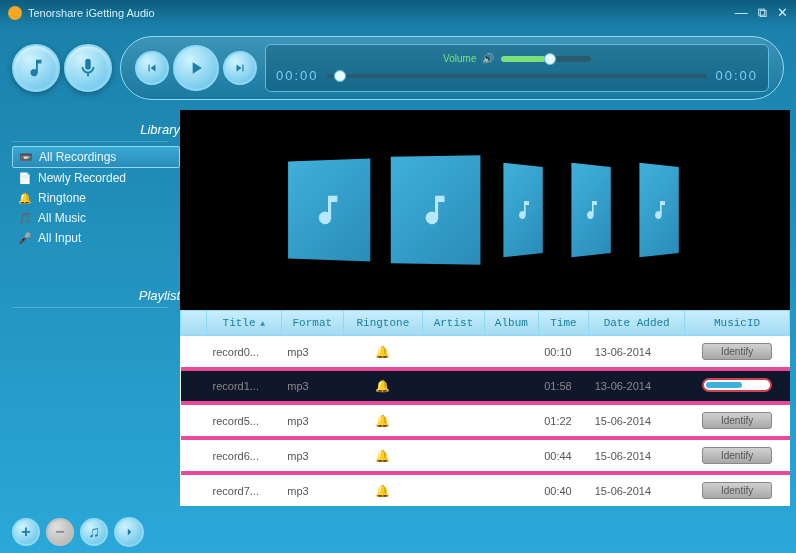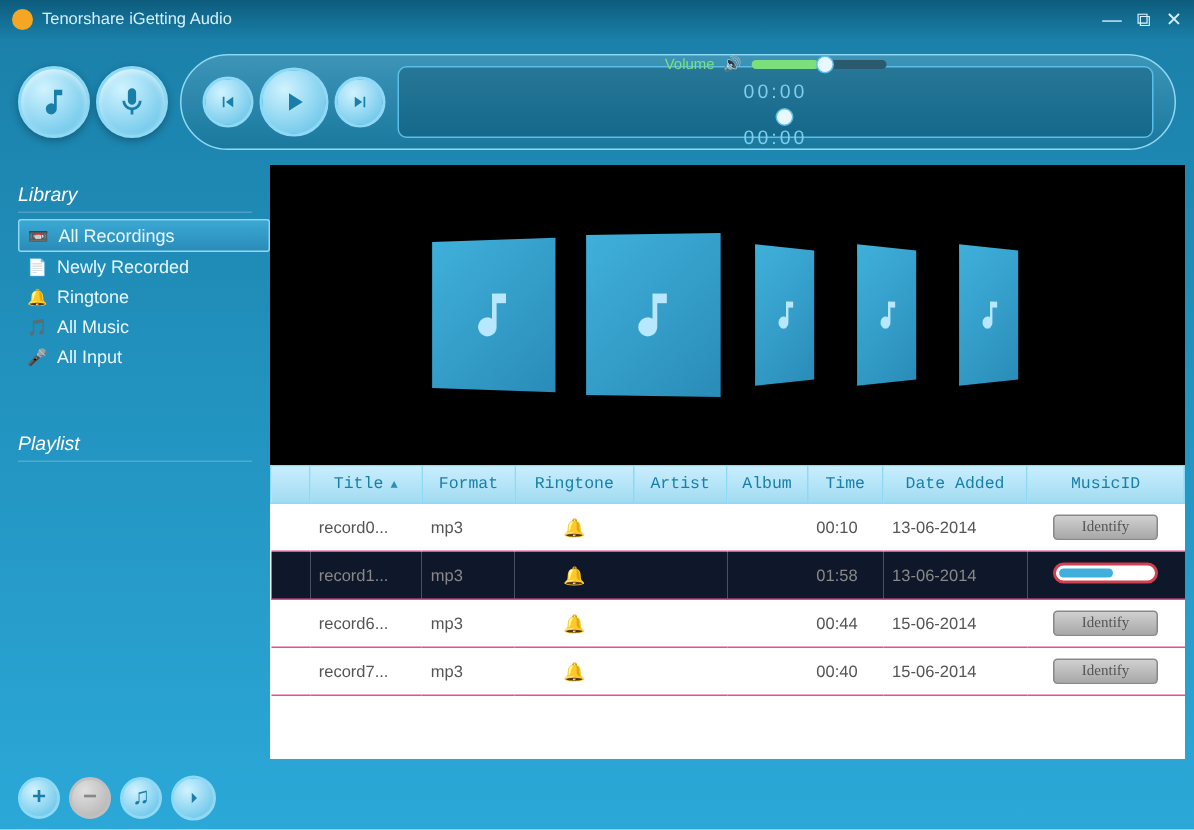--- a/index.html
+++ b/index.html
@@ -20,50 +20,50 @@
 .tbtn { width: 34px; height: 34px; border-radius: 50%; background: radial-gradient(circle at 35% 30%, #d0f3ff, #5abee6); border: 2px solid #8ed9f5; display: flex; align-items: center; justify-content: center; cursor: pointer; }
 .tbtn.play { width: 46px; height: 46px; }
 .tbtn svg { width: 14px; height: 14px; fill: #1a7fa8; }
 .tbtn.play svg { width: 20px; height: 20px; }
 
 .progress-box { flex: 1; height: 48px; background: rgba(0,60,85,.3); border: 1px solid #5abee6; border-radius: 6px; padding: 4px 10px; display: flex; flex-direction: column; justify-content: center; gap: 4px; }
 .vol-row { display: flex; align-items: center; justify-content: center; gap: 6px; font-size: 10px; color: #7be07b; }
 .vol-bar { width: 90px; height: 6px; background: #2a5a6e; border-radius: 3px; position: relative; }
 .vol-fill { position: absolute; left: 0; top: 0; height: 100%; width: 50%; background: #7be07b; border-radius: 3px; }
 .vol-thumb { position: absolute; left: 48%; top: -3px; width: 12px; height: 12px; background: #e8f8ff; border-radius: 50%; border: 1px solid #5abee6; }
-.seek-row { display: flex; align-items: center; gap: 8px; font-family: 'Courier New', monospace; font-size: 13px; color: #7ecfef; letter-spacing: 2px; flex-direction: column; }
+.seek-row { display: flex; align-items: center; gap: 8px; font-family: 'Courier New', monospace; font-size: 13px; color: #7ecfef; letter-spacing: 2px; }
 .seek-bar { flex: 1; height: 4px; background: #2a5a6e; border-radius: 2px; position: relative; }
 .seek-thumb { position: absolute; left: 2%; top: -4px; width: 12px; height: 12px; background: #e8f8ff; border-radius: 50%; border: 1px solid #5abee6; }
 
 .main { display: flex; height: 402px; }
 .sidebar { width: 180px; padding: 6px 0 0 12px; color: #e8f8ff; }
-.section-h { font-size: 13px; color: #fff; margin: 6px 0 4px 0; font-style: italic; }
+.section-h { font-size: 13px; color: #fff; margin: 6px 0 4px 0; font-style: italic; text-align: right; }
 .section-h.playlist { margin-top: 40px; }
 .lib-item { display: flex; align-items: center; gap: 6px; padding: 3px 6px; font-size: 12px; cursor: pointer; border-radius: 2px; }
 .lib-item.active { background: linear-gradient(180deg, #3ba8d4, #2a8cb8); border: 1px solid #8ed9f5; }
 .lib-icon { width: 14px; height: 14px; display: inline-flex; align-items: center; justify-content: center; font-size: 11px; }
 .divider { height: 1px; background: rgba(255,255,255,.2); margin: 4px 12px 4px 0; }
 
 .content { flex: 1; background: #fff; margin: 0 6px 6px 0; display: flex; flex-direction: column; }
 .viz { height: 200px; background: #000; display: flex; align-items: center; justify-content: center; gap: 20px; overflow: hidden; }
 .cover { width: 84px; height: 100px; background: linear-gradient(135deg, #3fb0db, #2a8cb8); position: relative; display: flex; align-items: center; justify-content: center; transform: perspective(300px) rotateY(-12deg); }
 .cover:nth-child(2) { transform: perspective(300px) rotateY(-5deg); width: 90px; height: 108px; }
 .cover:nth-child(3), .cover:nth-child(4), .cover:nth-child(5) { width: 48px; height: 90px; transform: perspective(300px) rotateY(35deg); }
 .cover svg { width: 38px; height: 38px; fill: #b8e8ff; }
 .cover.small svg { width: 24px; height: 24px; }
 
 .table-wrap { flex: 1; overflow: auto; }
 table { width: 100%; border-collapse: collapse; font-size: 11px; }
 thead { background: linear-gradient(180deg, #c8eeff, #a0daf0); }
 th { padding: 6px 4px; color: #1a7fa8; font-weight: normal; border: 1px solid #8ed9f5; font-family: 'Courier New', monospace; font-size: 11px; }
 th.sorted::after { content: ' ▲'; color: #2a8cb8; font-size: 8px; }
-td { padding: 7px 6px; border-bottom: 1px solid #ec4899; color: #555; }
+td { padding: 7px 6px; border-bottom: 4px solid #ec4899; color: #555; }
 tr.selected td { background: #0f172a; color: #888; }
 .ring-icon { color: #5abee6; font-size: 12px; text-align: center; }
-.id-btn { background: linear-gradient(180deg, #d0d0d0, #a8a8a8); border: 1px solid #888; border-radius: 3px; padding: 2px 10px; font-size: 10px; color: #555; cursor: pointer; display: inline-block; min-width: 70px; text-align: center; font-family: Liberation Serif, serif; }
+.id-btn { background: linear-gradient(180deg, #d0d0d0, #a8a8a8); border: 1px solid #888; border-radius: 3px; padding: 2px 10px; font-size: 10px; color: #555; cursor: pointer; display: inline-block; min-width: 70px; text-align: center; }
 .id-prog { display: inline-block; width: 70px; height: 14px; border: 2px solid #d04050; border-radius: 8px; position: relative; background: #fff; }
 .id-prog::before { content: ''; position: absolute; left: 2px; top: 2px; width: 55%; height: 6px; background: #3fb0db; border-radius: 3px; }
 .chk { width: 16px; text-align: center; }
 
 .bottom-bar { height: 40px; display: flex; align-items: center; padding: 0 12px; gap: 6px; }
 .bot-btn { width: 28px; height: 28px; border-radius: 50%; background: radial-gradient(circle at 35% 30%, #d0f3ff, #5abee6); border: 2px solid #8ed9f5; display: flex; align-items: center; justify-content: center; cursor: pointer; font-size: 16px; color: #1a7fa8; font-weight: bold; }
 .bot-btn.disabled { background: radial-gradient(circle at 35% 30%, #e0e0e0, #b0b0b0); border-color: #c0c0c0; color: #888; }
 .search-box { flex: 1; margin: 0 12px 0 20px; height: 24px; background: #fff; border-radius: 12px; display: flex; align-items: center; padding: 0 10px; gap: 6px; }
 .search-box input { border: none; outline: none; flex: 1; font-size: 11px; color: #888; background: transparent; }
 .search-box svg { width: 12px; height: 12px; fill: #888; }
@@ -225,20 +225,31 @@
               <td>mp3</td>
               <td class="ring-icon">🔔</td>
               <td></td>
               <td></td>
               <td>01:58</td>
               <td>13-06-2014</td>
               <td style="text-align:center"><span class="id-prog"></span></td>
             </tr>
             <tr>
               <td class="chk"></td>
+              <td>record5...</td>
+              <td>mp3</td>
+              <td class="ring-icon">🔔</td>
+              <td></td>
+              <td></td>
+              <td>01:22</td>
+              <td>15-06-2014</td>
+              <td style="text-align:center"><span class="id-btn">Identify</span></td>
+            </tr>
+            <tr>
+              <td class="chk"></td>
               <td>record6...</td>
               <td>mp3</td>
               <td class="ring-icon">🔔</td>
               <td></td>
               <td></td>
               <td>00:44</td>
               <td>15-06-2014</td>
               <td style="text-align:center"><span class="id-btn">Identify</span></td>
             </tr>
             <tr>

